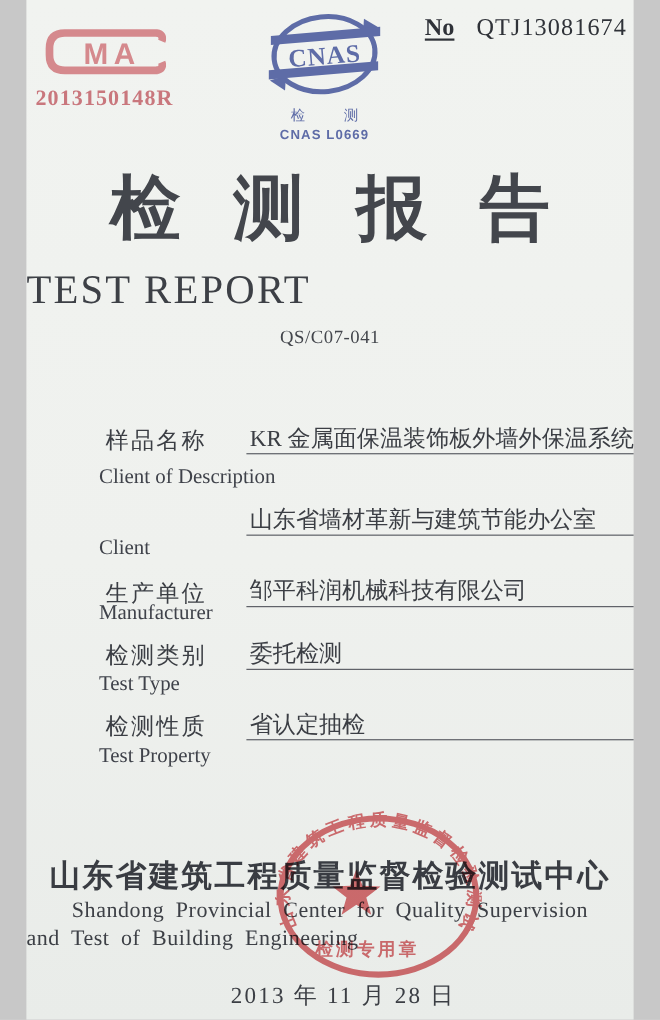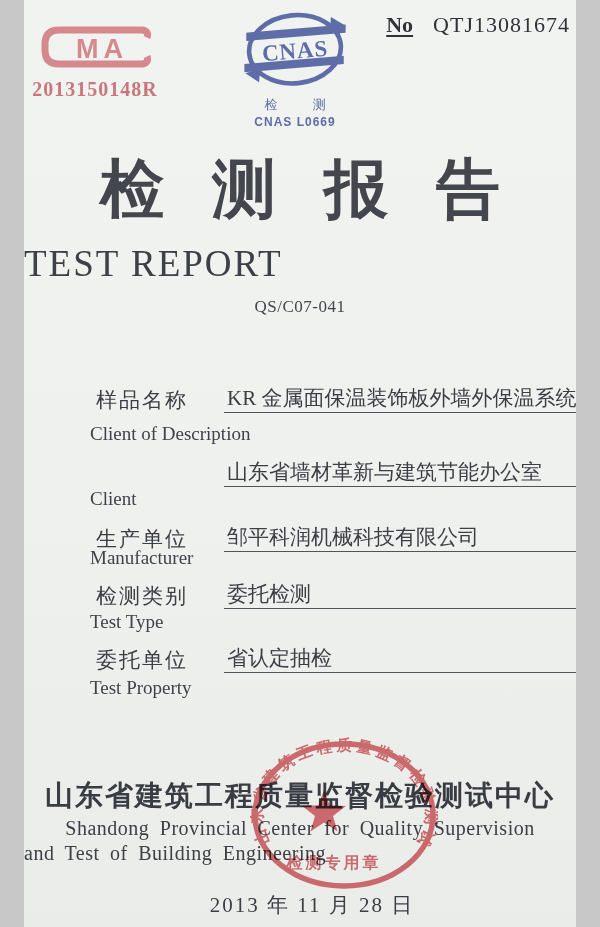--- a/index.html
+++ b/index.html
@@ -122,21 +122,21 @@
     <div class="f-label-cn">生产单位</div>
     <div class="f-value">邹平科润机械科技有限公司</div>
     <div class="f-label-en">Manufacturer</div>
   </div>
   <div class="row row-4">
     <div class="f-label-cn">检测类别</div>
     <div class="f-value">委托检测</div>
     <div class="f-label-en">Test Type</div>
   </div>
   <div class="row row-5">
-    <div class="f-label-cn">委托单位</div>
+    <div class="f-label-cn">检测性质</div>
     <div class="f-value">省认定抽检</div>
     <div class="f-label-en">Test Property</div>
   </div>
 
   <div class="org-cn">山东省建筑工程质量监督检验测试中心</div>
   <div class="org-en-1">Shandong Provincial Center for Quality Supervision</div>
   <div class="org-en-2">and Test of Building Engineering</div>
   <div class="date-line">2013 年 11 月 28 日</div>
 
   <svg class="seal" viewBox="-94 -89 188 178" aria-hidden="true">

